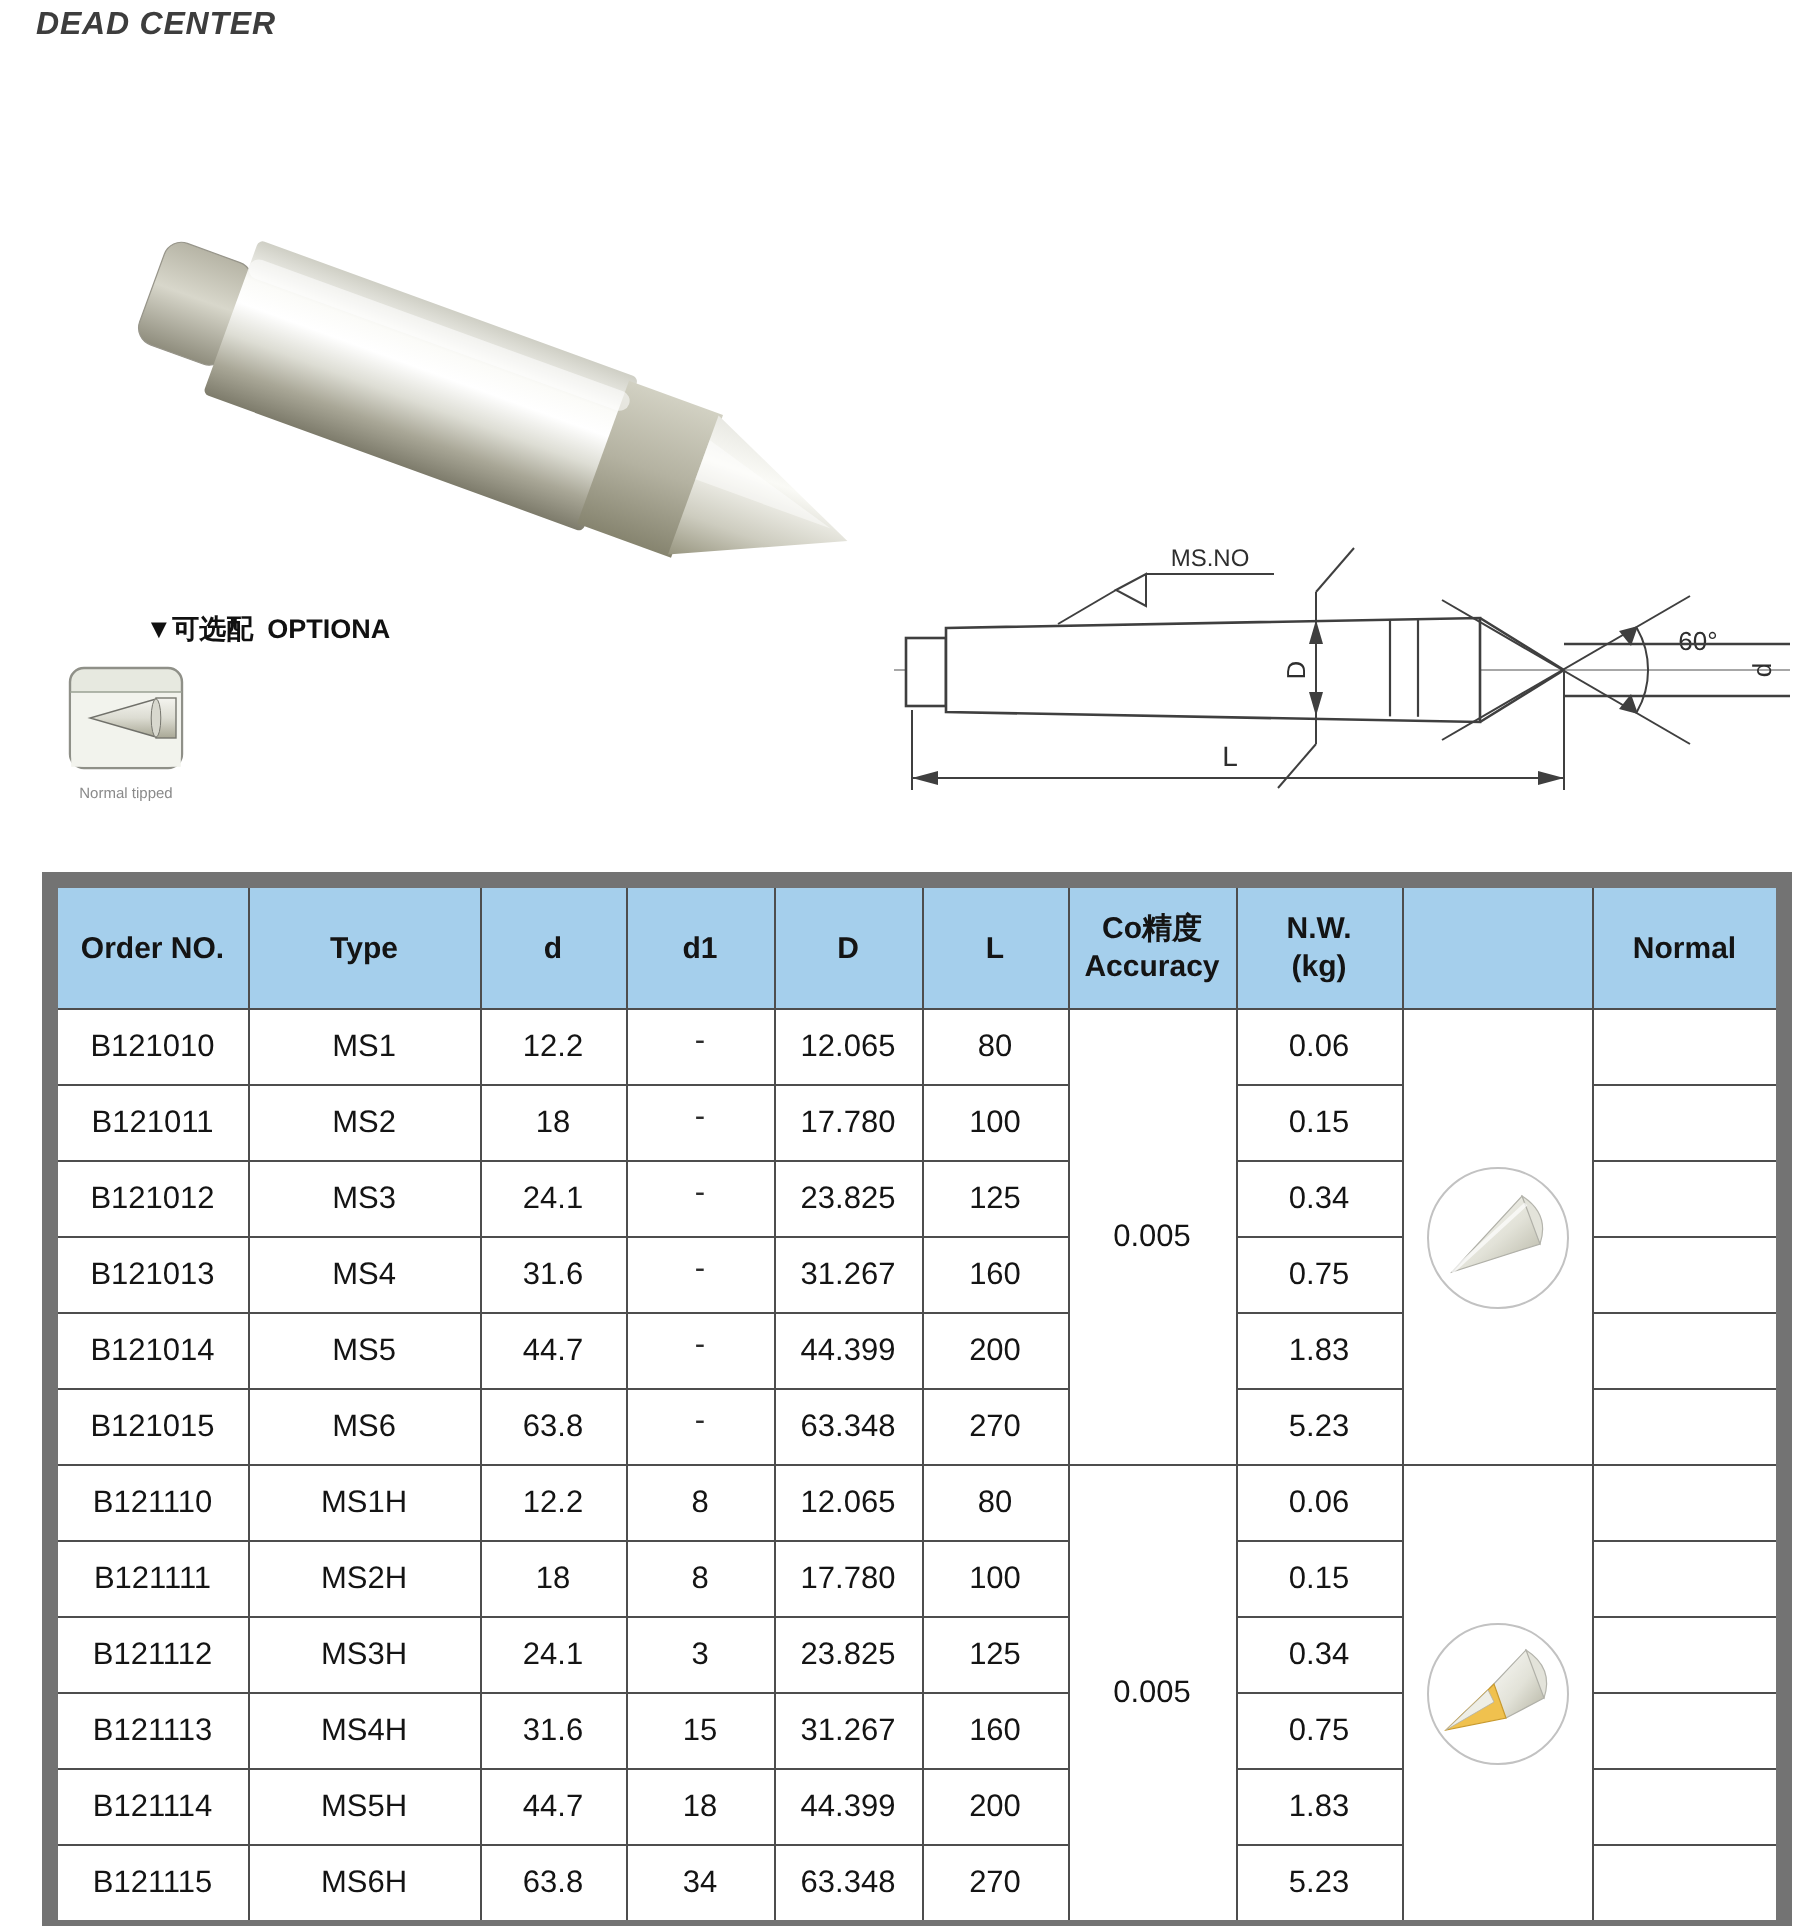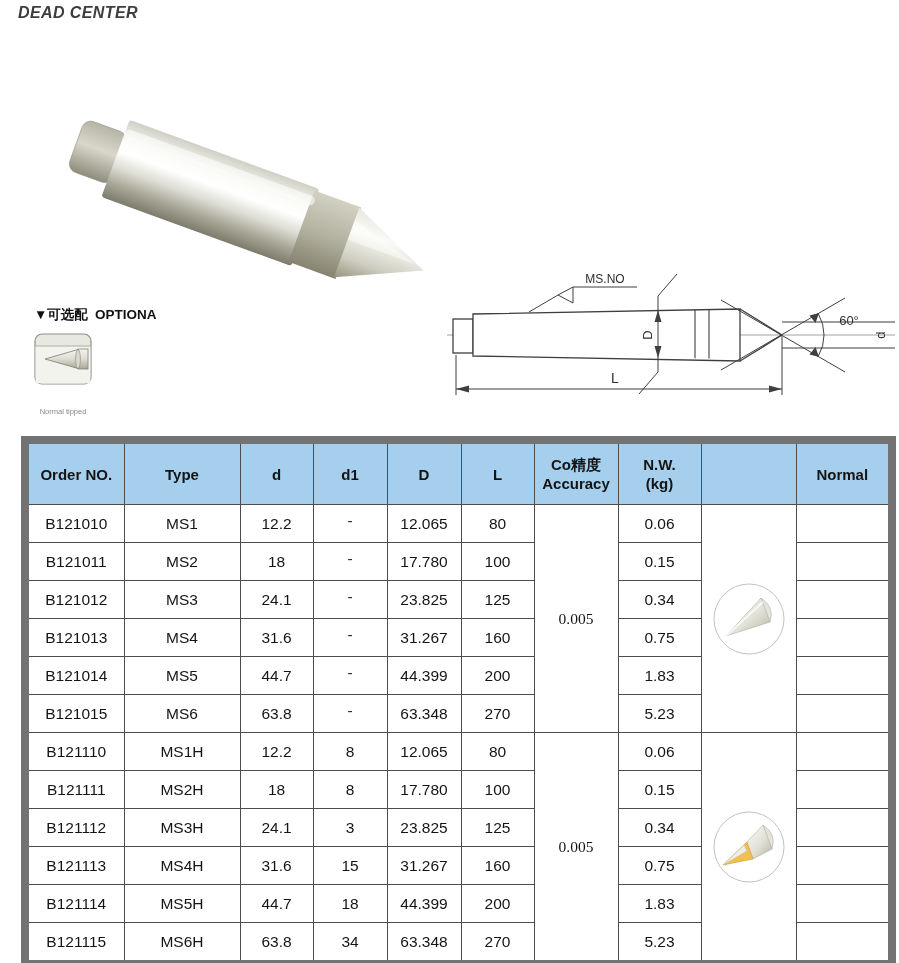--- a/index.html
+++ b/index.html
@@ -8,43 +8,43 @@
     font-family:"Liberation Sans", sans-serif;color:#1a1a1a;overflow:hidden;
   }
   .page-title{
     position:absolute;left:18px;top:4px;font-size:16px;font-weight:700;
     color:#3d3d3d;letter-spacing:.4px;font-style:italic;
   }
   
   .photo-wrap{position:absolute;left:38px;top:56px;width:420px;height:250px;}
   
   .optional{position:absolute;left:34px;top:306px;width:200px;}
-  .optional-heading{font-size:13.5px;font-weight:700;color:#111;}
+  .optional-heading{font-size:13.5px;font-weight:700;color:#111;text-align:center;}
   .optional-heading .en{margin-left:7px;}
   .thumb-row{display:flex;gap:9px;margin-top:9px;}
   .thumb{width:58px;text-align:center;}
-  .thumb-caption{font-size:7.5px;color:#8a8a8a;margin-top:18px;white-space:nowrap;}
+  .thumb-caption{font-size:7.5px;color:#8a8a8a;margin-top:2px;white-space:nowrap;}
   
   .drawing-wrap{position:absolute;left:445px;top:262px;width:454px;height:142px;}
   .drawing-wrap svg text{font-family:"Liberation Sans",sans-serif;fill:#2e2e2e;}
   
   table.spec{
     position:absolute;left:21px;top:436px;width:868px;
     border-collapse:collapse;table-layout:fixed;
     border:8px solid #737373;
   }
   table.spec th,table.spec td{
     border:1px solid #4d4d4d;text-align:center;vertical-align:middle;padding:0;
     color:#141414;overflow:hidden;
   }
   table.spec thead th{
     background:#a5cfec;font-weight:700;font-size:15px;height:60px;line-height:19px;
   }
   table.spec tbody td{font-size:15.5px;height:37px;}
-  table.spec td.merged{font-size:15.5px;font-family:Liberation Serif, serif;}
+  table.spec td.merged{font-size:15.5px;}
   .dash{display:inline-block;transform:translateY(-3px);color:#2a2a2a;}
   .photo-cell svg{display:block;margin:0 auto;}
 </style>
 </head>
 <body>
 
 <div class="page-title">DEAD CENTER</div>
 
 <div class="photo-wrap">
   <svg width="420" height="250" viewBox="0 0 420 250">

